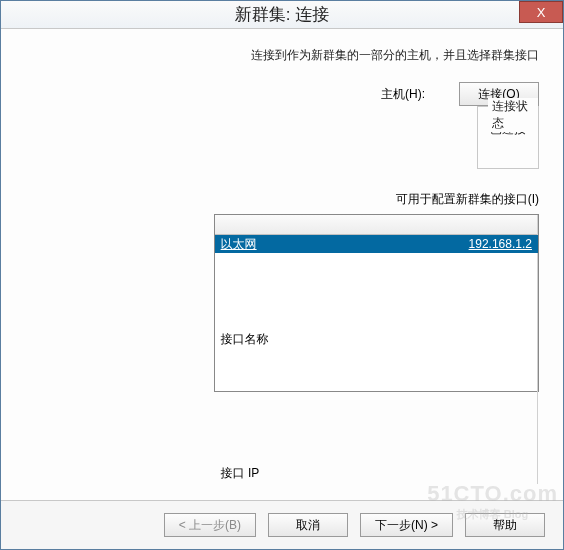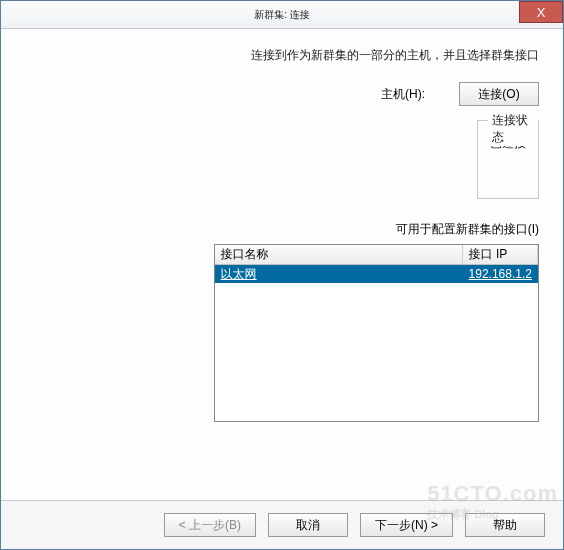--- a/index.html
+++ b/index.html
@@ -10,59 +10,59 @@
     background:#fff;
     width:564px; height:550px;
     overflow:hidden;
   }
   .window { width:564px; height:550px; border:1px solid #5a7ea0; background:#fdfdfd; display:flex; flex-direction:column; }
   .titlebar {
     height:28px; background:linear-gradient(#fafafa,#eef2f6);
     display:flex; align-items:center; justify-content:center;
     position:relative; border-bottom:1px solid #c8c8c8;
   }
-  .titlebar .title { font-size:10px; color:#222; }
+  .titlebar .title { font-size:17px; color:#222; }
   .close-btn {
     position:absolute; right:0; top:0; width:44px; height:22px;
     background:#c85a52; color:#fff; display:flex;
     align-items:center; justify-content:center; font-size:13px;
     border:1px solid #8a3a34; cursor:default;
   }
   .content { flex:1; padding:18px 24px 10px 24px; display:flex; flex-direction:column;align-items:flex-end; }
   .instr { color:#222; margin-bottom:18px; }
-  .host-row { display:flex; align-items:center; margin-bottom:14px; gap:10px; }
+  .host-row { display:flex; align-items:center; gap:10px; }
   .host-label { width:58px; }
   .host-input {
     flex:0 0 250px; height:22px; border:1px solid #7a8a9a;
     padding:2px 6px; font-size:12px; font-family:inherit;
   }
   .spacer-host { flex:1; }
   .btn {
     height:24px; padding:0 14px; min-width:80px;
     background:linear-gradient(#fdfdfd,#e8e8e8);
     border:1px solid #9a9a9a; font-size:12px; font-family:inherit;
     cursor:default;
   }
   .group {
-    border:1px solid #c8c8c8; padding:8px 10px 20px 10px; position:relative;
+    border:1px solid #c8c8c8; padding:8px 10px 4px 10px; position:relative;
     margin-bottom:16px;
   }
   .group-title {
     position:absolute; top:-9px; left:10px; background:#fdfdfd;
     padding:0 4px; font-size:12px; color:#222;
   }
   .group-body { padding:6px 2px 26px 2px; font-size:12px; color:#222; }
   .list-label { margin:6px 0 6px 0; }
   .listview {
     border:1px solid #888; height:178px; background:#fff;
     display:flex; flex-direction:column;
   }
   .lv-header {
     display:flex; background:linear-gradient(#fbfbfb,#ececec);
-    border-bottom:1px solid #c0c0c0; height:20px;
+    border-bottom:1px solid #c0c0c0; height:20px;flex-direction:column;
   }
   .lv-col {
     padding:2px 6px; font-size:12px; border-right:1px solid #d0d0d0;
     display:flex; align-items:center;
   }
   .lv-col.c1 { flex:0 0 248px; }
   .lv-col.c2 { flex:1; }
   .lv-rows { flex:1; overflow:auto; }
   .lv-row {
     display:flex; height:18px; align-items:center; font-size:12px;
@@ -75,21 +75,21 @@
     border-top:1px solid #c8c8c8; padding:12px 18px;
     display:flex; justify-content:flex-end; gap:12px;
     background:#f6f6f6;
   }
   .btn[disabled] { color:#8a8a8a; }
   .watermark {
     position:absolute; right:6px; bottom:28px;
     font-size:22px; font-weight:bold; color:rgba(180,180,180,0.35);
     font-family:Arial,sans-serif; letter-spacing:1px; pointer-events:none;
   }
-  .watermark small{ display:block; font-size:11px; text-align:left; letter-spacing:0;}
+  .watermark small{ display:block; font-size:11px; text-align:center; letter-spacing:0;}
 </style>
 </head>
 <body>
 
 <div class="window">
 
   <div class="titlebar">
     <span class="title">新群集: 连接</span>
     <div class="close-btn">
       <span>X</span>

